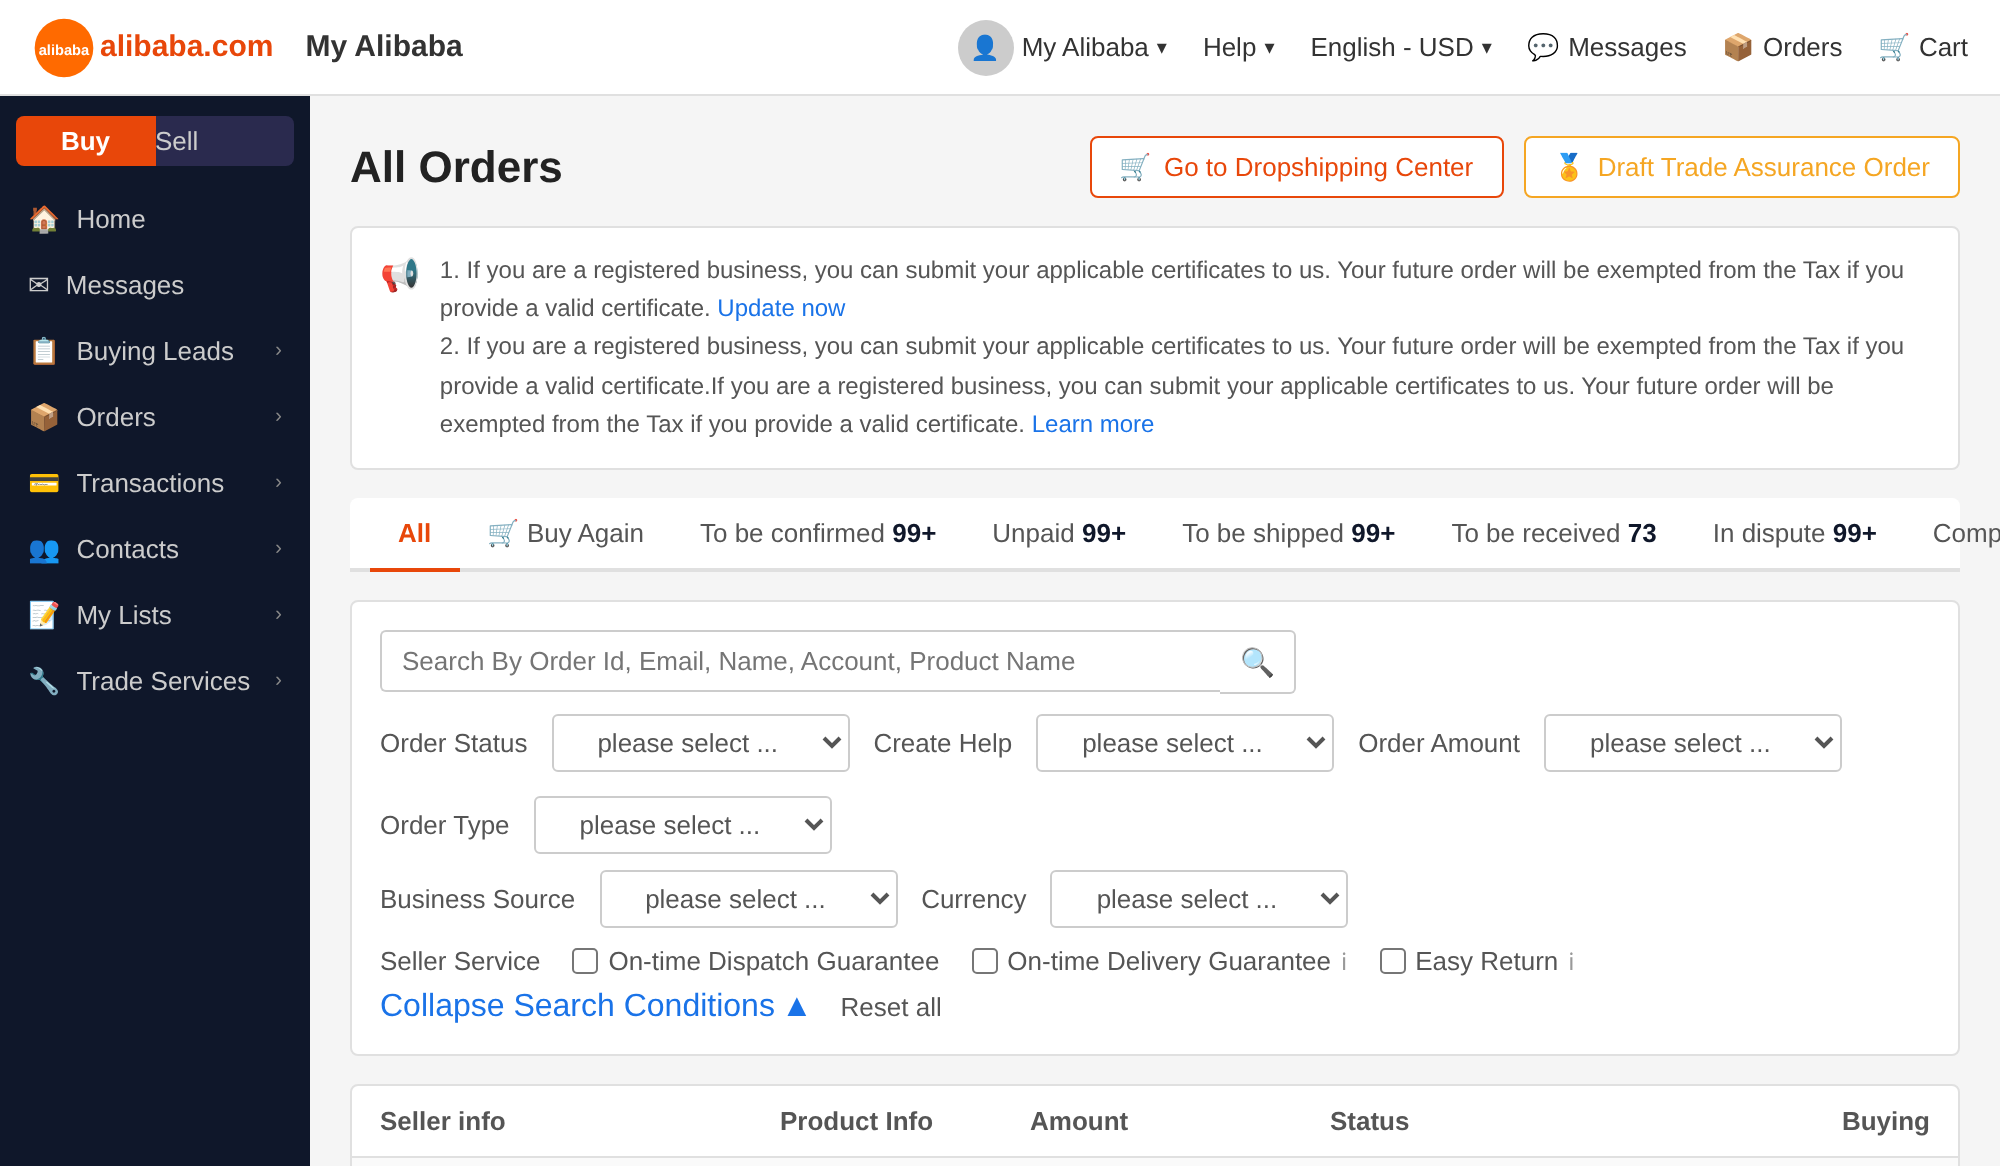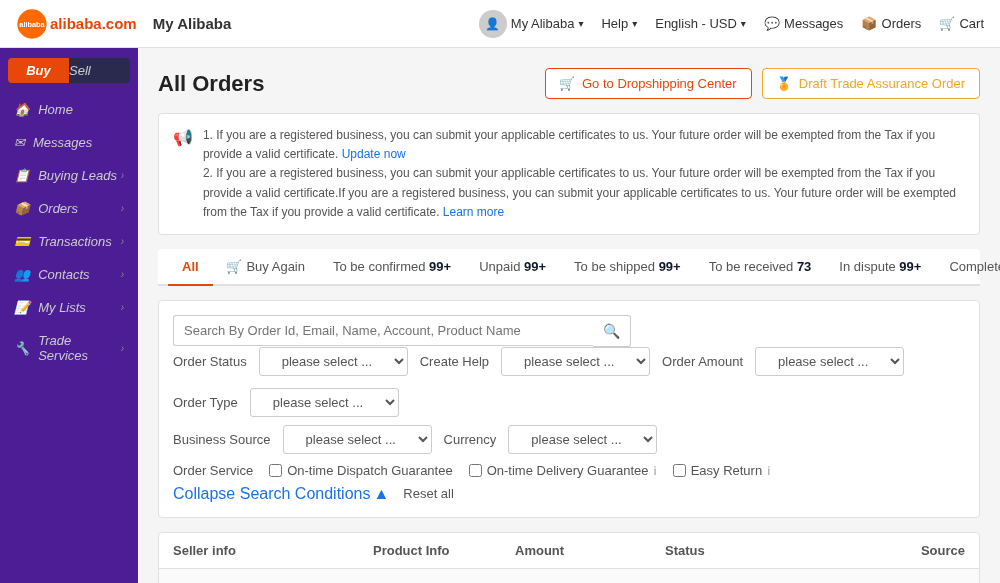--- a/index.html
+++ b/index.html
@@ -30,28 +30,27 @@
     }
     .top-nav-right { margin-left: auto; display: flex; align-items: center; gap: 18px; }
     .top-nav-right .nav-item { display: flex; align-items: center; gap: 4px; cursor: pointer; font-size: 13px; color: #333; }
     .dropdown-arrow { font-size: 10px; }
 
     
     .layout { display: flex; flex: 1; overflow: hidden; }
 
     
     .sidebar {
-      width: 138px;
-      background: #4c1d95;
+      width: 155px;
+      background: #0f172a;
       color: #ccc;
       flex-shrink: 0;
       overflow-y: auto;
       display: flex;
       flex-direction: column;
-      font-style: italic;
     }
     .sidebar-buy-sell {
       display: flex;
       margin: 10px 8px;
       border-radius: 4px;
       overflow: hidden;
     }
     .sidebar-buy-sell .buy-btn {
       flex: 1;
       background: #e8470a;
@@ -167,20 +166,21 @@
     .filter-box {
       background: #fff;
       border: 1px solid #e0e0e0;
       border-radius: 4px;
       padding: 14px;
       margin-bottom: 14px;
     }
     .search-row {
       display: flex;
       align-items: center;
+      margin-bottom: 10px;
     }
     .search-input {
       flex: 1;
       border: 1px solid #ccc;
       border-right: none;
       padding: 7px 10px;
       font-size: 13px;
       border-radius: 3px 0 0 3px;
       outline: none;
       max-width: 420px;
@@ -467,21 +467,21 @@
         <span class="filter-label">Business Source</span>
         <select class="filter-select">
           <option>please select ...</option>
         </select>
         <span class="filter-label">Currency</span>
         <select class="filter-select">
           <option>please select ...</option>
         </select>
       </div>
       <div class="checkbox-row">
-        <span class="filter-label">Order Service</span>
+        <span class="filter-label">Seller Service</span>
         <label class="checkbox-item">
           <input type="checkbox" style="">
           <span>On-time Dispatch Guarantee</span>
         </label>
         <label class="checkbox-item">
           <input type="checkbox" style="">
           <span>On-time Delivery Guarantee</span>
           <span class="info-icon">ℹ</span>
         </label>
         <label class="checkbox-item">
@@ -498,21 +498,21 @@
         <span class="reset-link">Reset all</span>
       </div>
     </div>
 
     <div class="orders-table">
       <div class="table-header">
         <span>Seller info</span>
         <span>Product Info</span>
         <span>Amount</span>
         <span>Status</span>
-        <span style="text-align:right;">Source</span>
+        <span style="text-align:right;">Buying</span>
       </div>
 
       <div class="order-row">
         <div class="order-meta">
           
           
           
           
           
           

